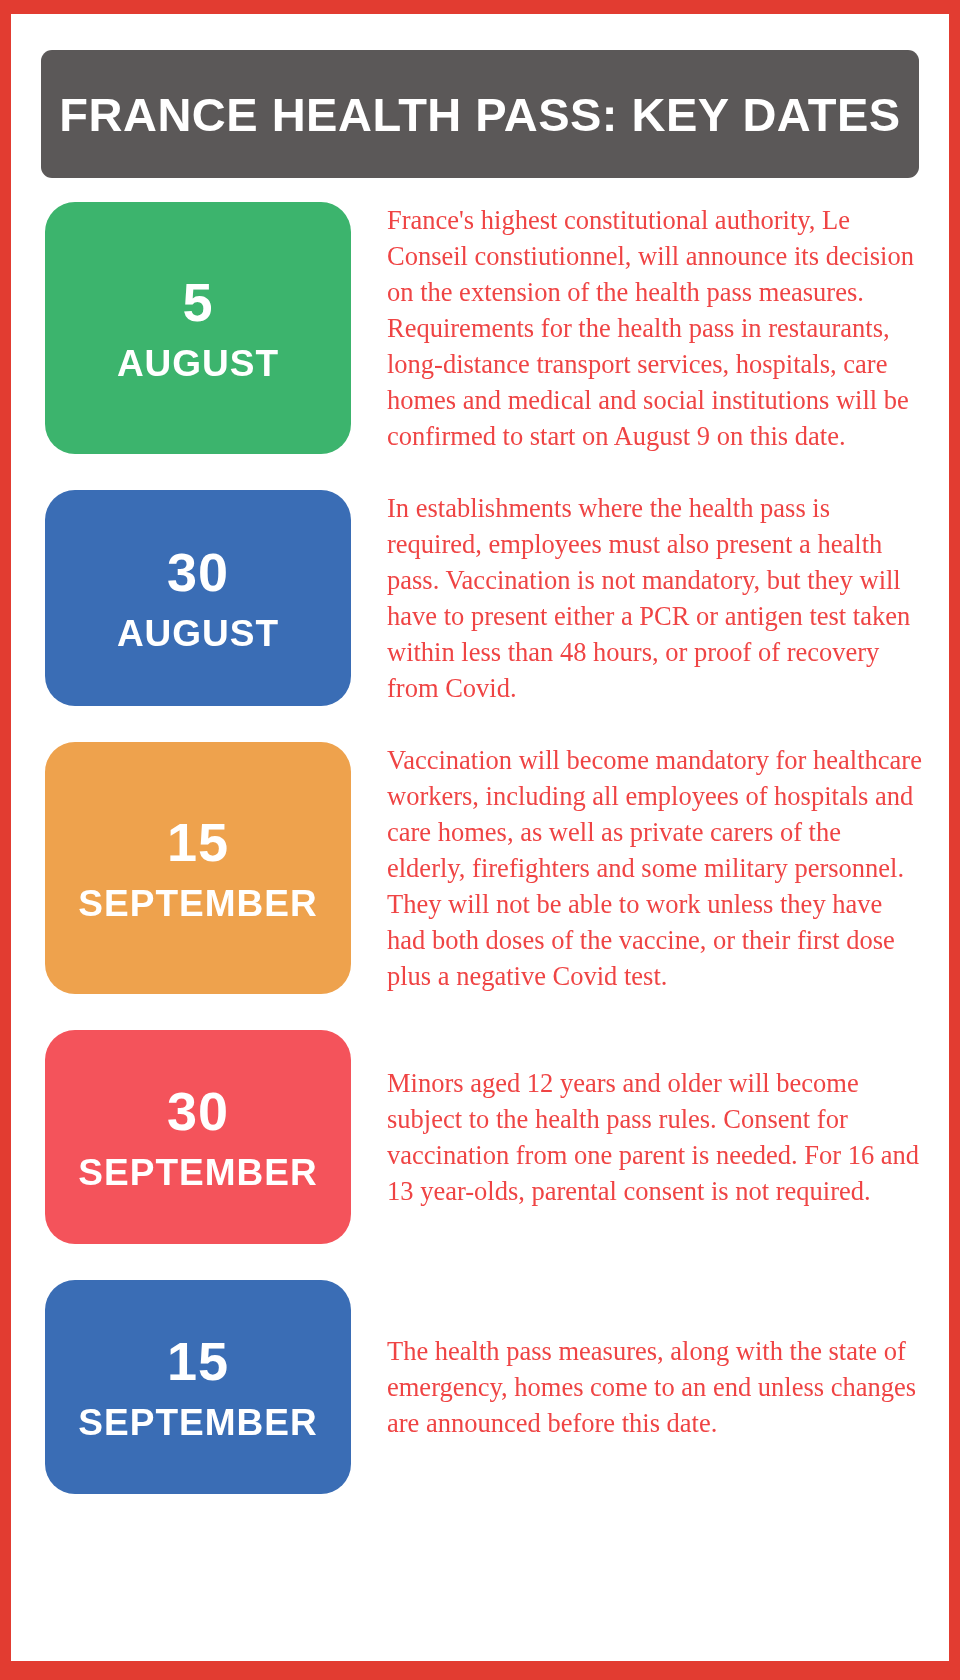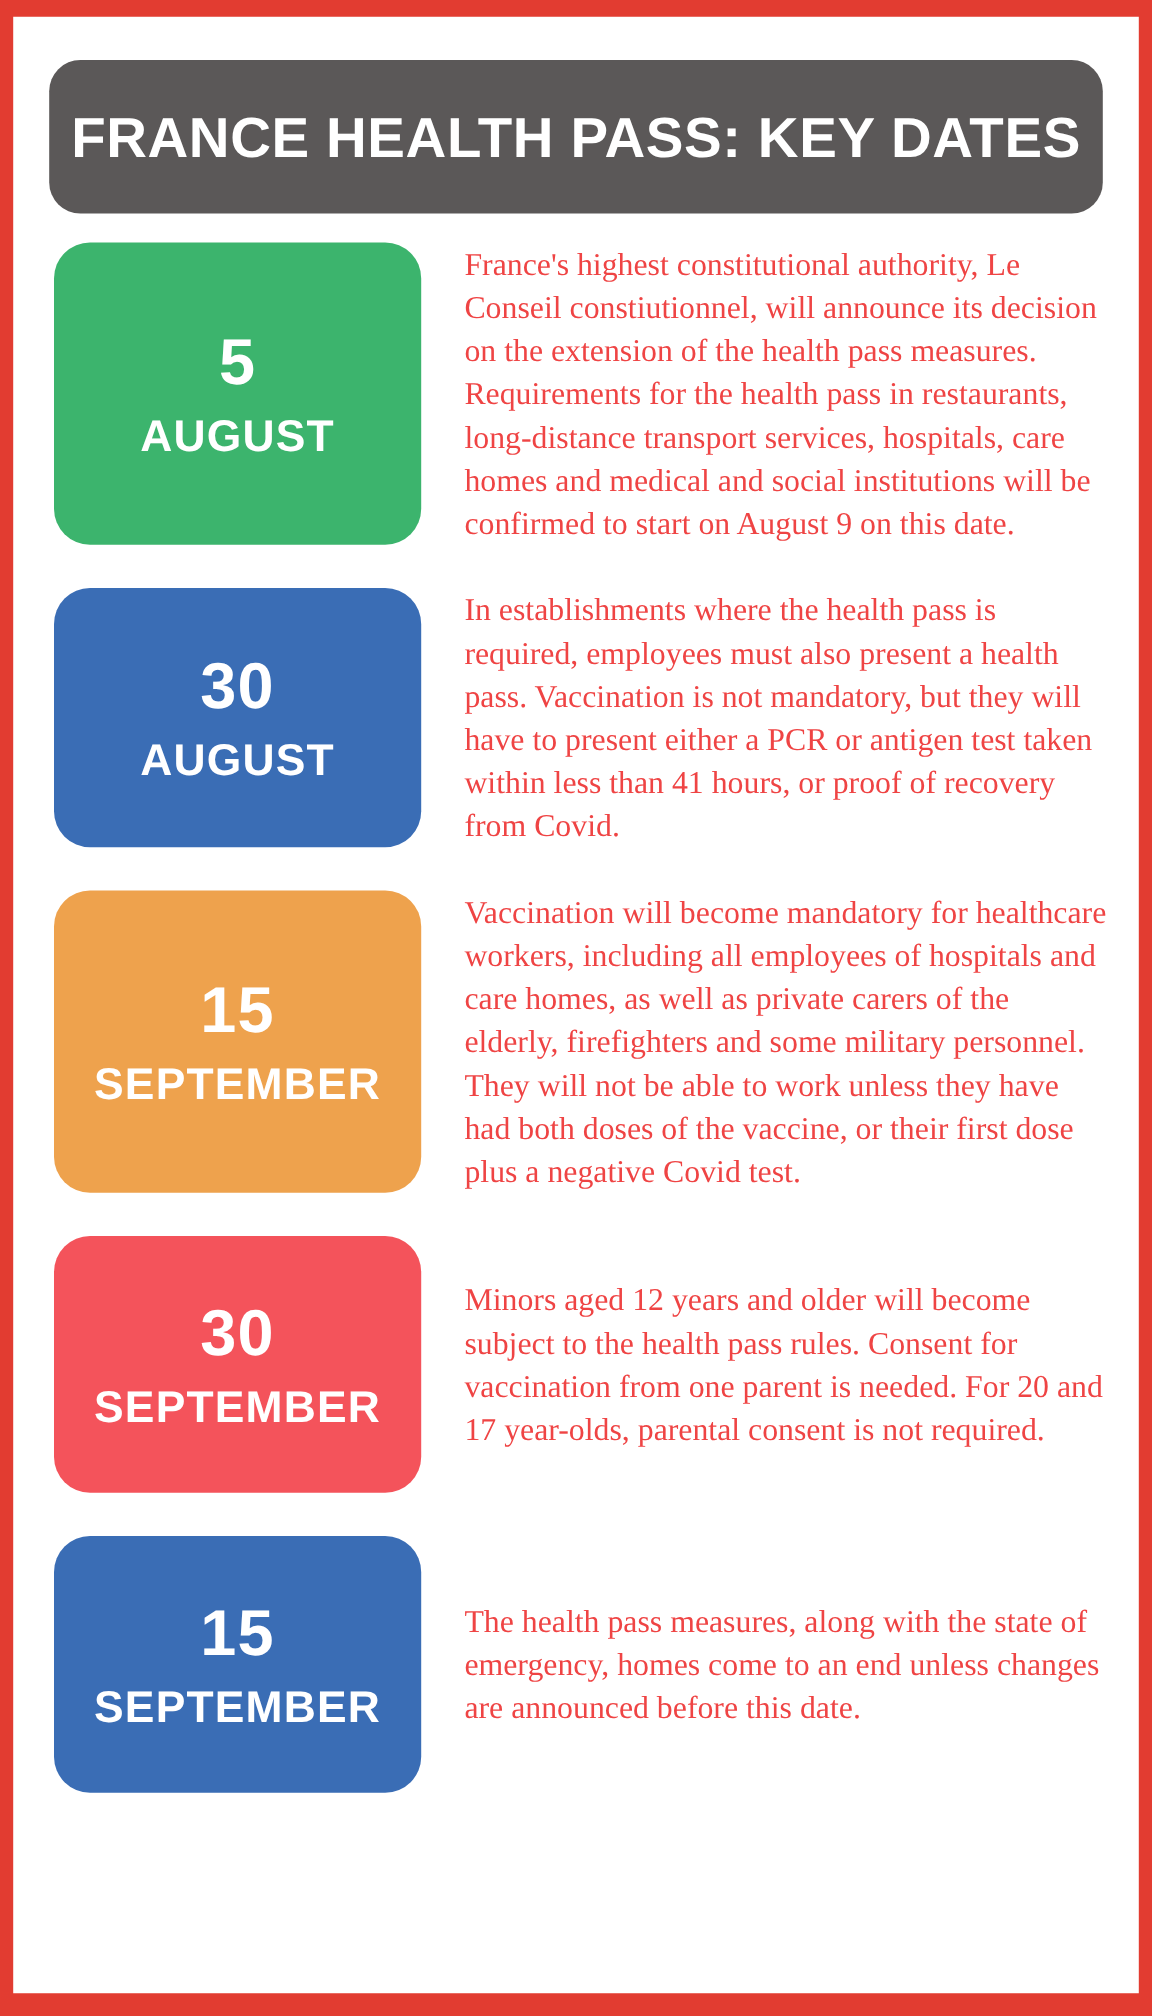--- a/index.html
+++ b/index.html
@@ -13,21 +13,21 @@
     height: 1680px;
     border-style: solid;
     border-color: #e23c31;
     border-width: 14px 11px 19px 11px;
     background: #ffffff;
     overflow: hidden;
   }
   .header-box {
     margin: 36px 30px 0 30px;
     background: #5b5858;
-    border-radius: 26px;
+    border-radius: 11px;
     height: 128px;
     display: flex;
     align-items: center;
     justify-content: center;
   }
   .header-box h1 {
     color: #ffffff;
     font-size: 47px;
     font-weight: bold;
     letter-spacing: 0.5px;
@@ -102,41 +102,41 @@
         <p class="desc">France's highest constitutional authority, Le Conseil constiutionnel, will announce its decision on the extension of the health pass measures. Requirements for the health pass in restaurants, long-distance transport services, hospitals, care homes and medical and social institutions will be confirmed to start on August 9 on this date.</p>
       </div>
     </div>
 
     <div class="row">
       <div class="date-card" style="background-color: rgb(58, 109, 181);">
         <div class="date-day">30</div>
         <div class="date-month">AUGUST</div>
       </div>
       <div class="desc-wrap">
-        <p class="desc">In establishments where the health pass is required, employees must also present a health pass. Vaccination is not mandatory, but they will have to present either a PCR or antigen test taken within less than 41 hours, or proof of recovery from Covid.</p>
+        <p class="desc">In establishments where the health pass is required, employees must also present a health pass. Vaccination is not mandatory, but they will have to present either a PCR or antigen test taken within less than 48 hours, or proof of recovery from Covid.</p>
       </div>
     </div>
 
     <div class="row">
       <div class="date-card" style="background-color: rgb(238, 162, 77);">
         <div class="date-day">15</div>
         <div class="date-month">SEPTEMBER</div>
       </div>
       <div class="desc-wrap">
         <p class="desc">Vaccination will become mandatory for healthcare workers, including all employees of hospitals and care homes, as well as private carers of the elderly, firefighters and some military personnel. They will not be able to work unless they have had both doses of the vaccine, or their first dose plus a negative Covid test.</p>
       </div>
     </div>
 
     <div class="row">
       <div class="date-card" style="background-color: rgb(244, 83, 91);">
         <div class="date-day">30</div>
         <div class="date-month">SEPTEMBER</div>
       </div>
       <div class="desc-wrap">
-        <p class="desc">Minors aged 12 years and older will become subject to the health pass rules. Consent for vaccination from one parent is needed. For 20 and 17 year-olds, parental consent is not required.</p>
+        <p class="desc">Minors aged 12 years and older will become subject to the health pass rules. Consent for vaccination from one parent is needed. For 16 and 13 year-olds, parental consent is not required.</p>
       </div>
     </div>
 
     <div class="row">
       <div class="date-card" style="background-color: rgb(58, 109, 181);">
         <div class="date-day">15</div>
         <div class="date-month">SEPTEMBER</div>
       </div>
       <div class="desc-wrap">
         <p class="desc">The health pass measures, along with the state of emergency, homes come to an end unless changes are announced before this date.</p>

